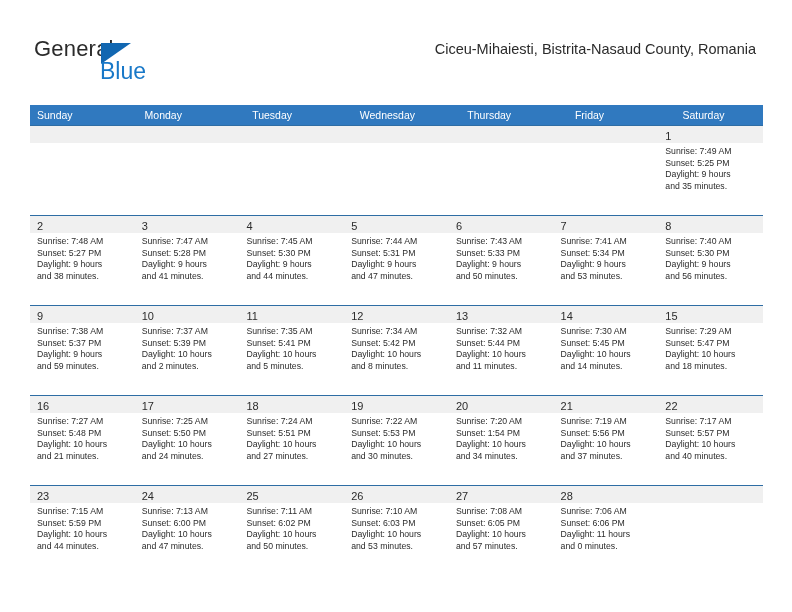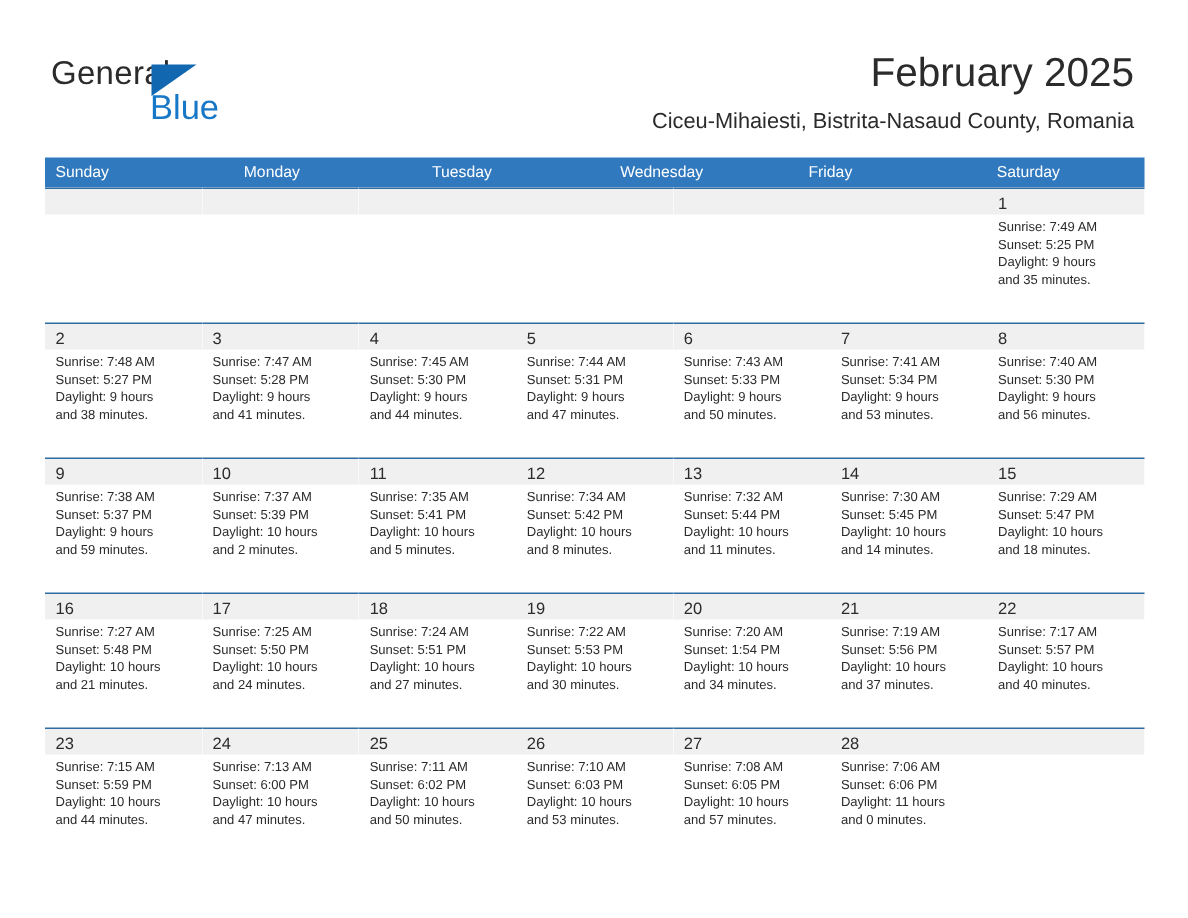--- a/index.html
+++ b/index.html
@@ -150,32 +150,32 @@
 
   <div class="top">
 
     <div class="brand">
       <span class="brand-general">General</span>
       <span class="brand-triangle"></span>
       <span class="brand-blue">Blue</span>
     </div>
 
     <div class="title-block">
-      <div class="cal-title">February 2025</div>
       <div class="cal-subtitle">Ciceu-Mihaiesti, Bistrita-Nasaud County, Romania</div>
     </div>
 
   </div>
 
   <div class="calendar">
     <div class="dow-row">
       <div class="dow">Sunday</div>
       <div class="dow">Monday</div>
       <div class="dow">Tuesday</div>
       <div class="dow">Wednesday</div>
+      <div class="dow">Thursday</div>
       <div class="dow">Friday</div>
       <div class="dow">Saturday</div>
     </div>
 
     <div class="weeks-container">
         <div class="week">
           <div class="cell empty">
             <div class="daynum-band"><span class="daynum"></span></div>
           </div>
           <div class="cell empty">

